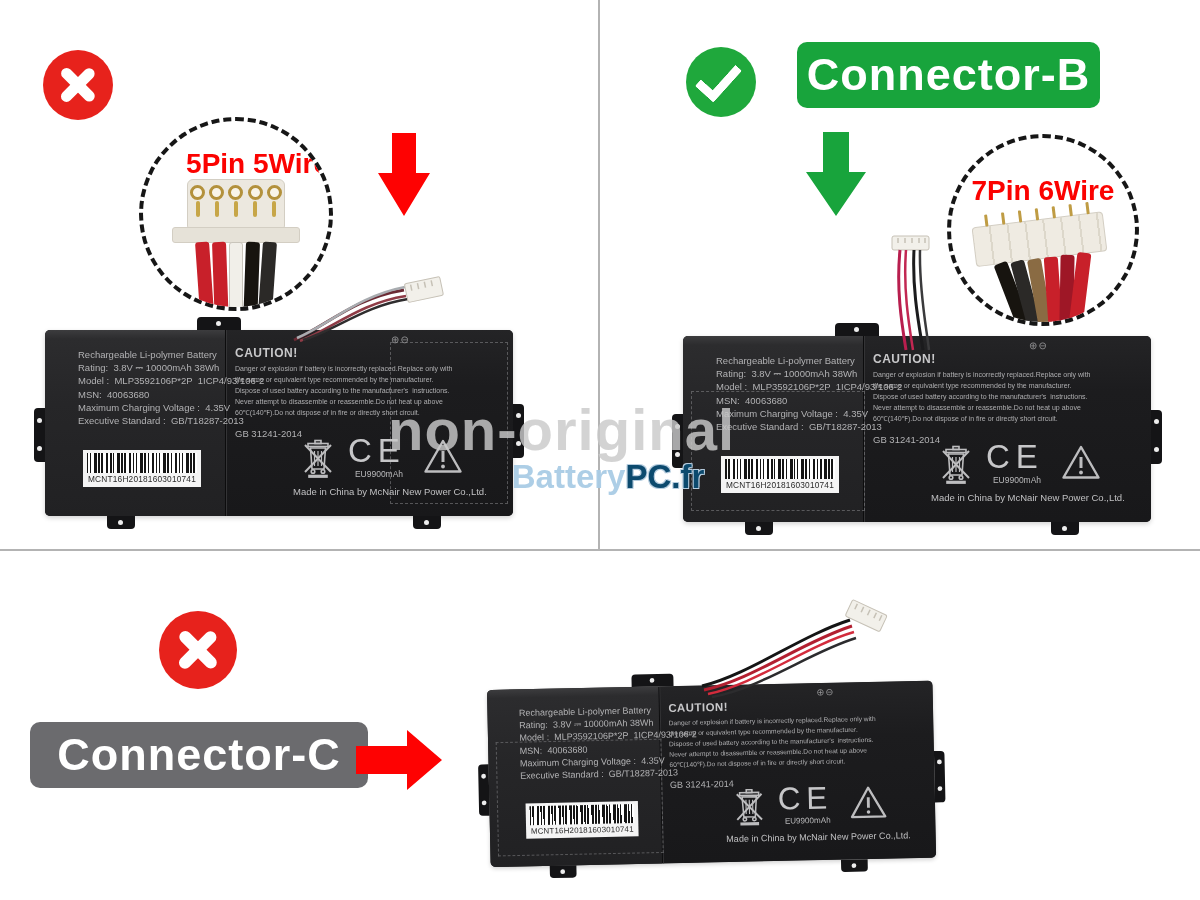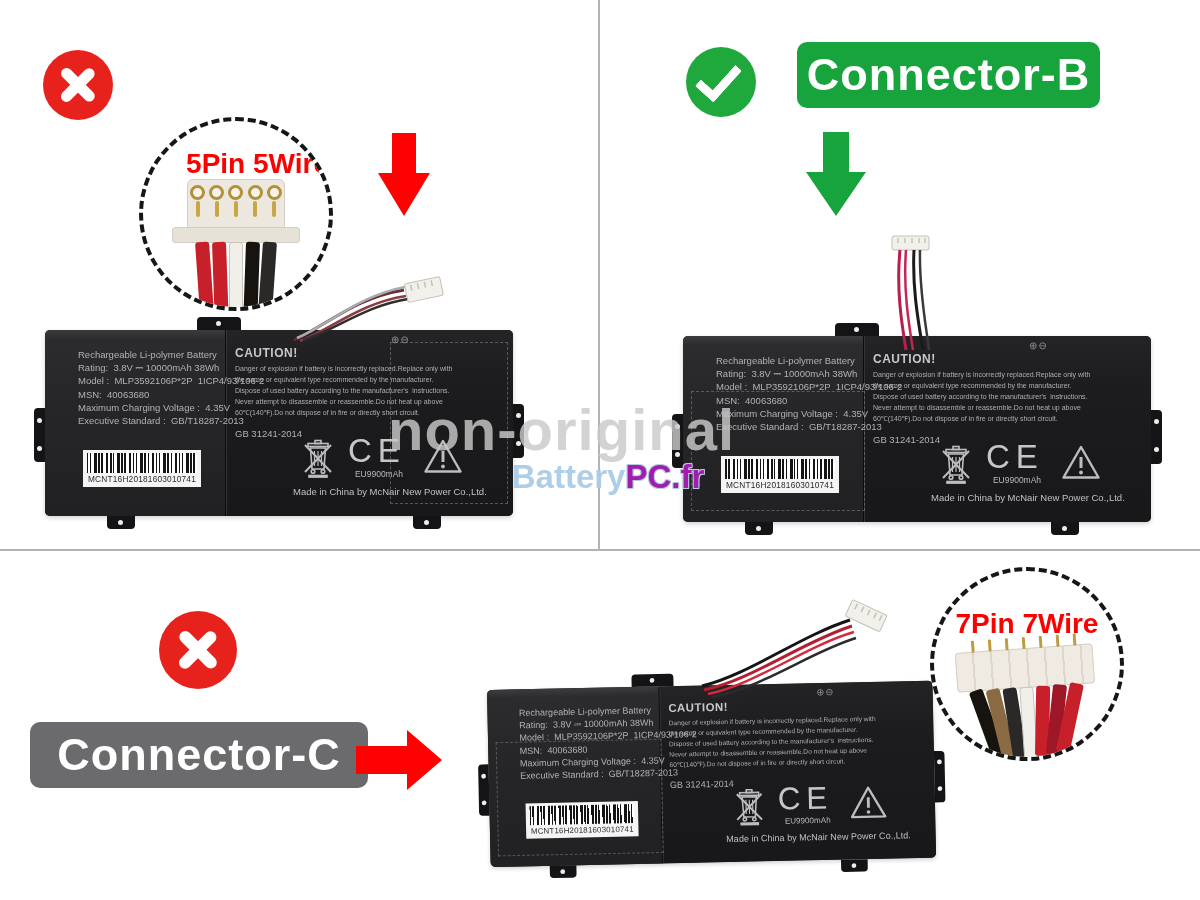--- a/index.html
+++ b/index.html
@@ -130,21 +130,21 @@
   .dash-zone{position:absolute;border:1px dashed #87878a;opacity:0.55;z-index:1;}
   .mount-a .dash-zone{left:345px;top:12px;width:116px;height:160px;}
   .mount-b .dash-zone,.mount-c .dash-zone{left:8px;top:55px;width:172px;height:118px;}
 
   
   .wm-main{position:absolute;left:388px;top:396px;width:420px;text-align:left;z-index:8;
       font-size:58px;font-weight:bold;letter-spacing:1px;color:rgba(201,201,201,0.82);pointer-events:none;}
   .wm-brand{position:absolute;left:498px;top:458px;width:220px;text-align:center;z-index:8;
       font-size:33px;font-weight:bold;pointer-events:none;}
   .wm-blue{color:rgba(169,203,229,0.95);}
-  .wm-white{color:#a21caf;text-shadow:0 0 1px #9db8cd,1px 1px 0 #b9cfe0,-1px -1px 0 #b9cfe0,
+  .wm-white{color:#0c4a6e;text-shadow:0 0 1px #9db8cd,1px 1px 0 #b9cfe0,-1px -1px 0 #b9cfe0,
       1px -1px 0 #b9cfe0,-1px 1px 0 #b9cfe0;}
 </style>
 </head>
 <body>
 
 <div class="canvas">
 
   <div class="div-v"></div>
   <div class="div-h"></div>
 
@@ -190,52 +190,51 @@
 
   <div class="badge badge-check pos-chk">
       <span class="chk"></span>
     </div>
   <div class="hdr hdr-green pos-lb">
     <span>Connector-B</span>
   </div>
   <svg class="arrow" style="left:806px;top:132px;" width="60" height="84" viewBox="0 0 60 84">
     <polygon points="17,0 43,0 43,40 60,40 30,84 0,40 17,40" fill="#18a43c"></polygon>
   </svg>
-
-  <div class="badge badge-x pos-xc"></div>
-  <div class="hdr hdr-gray pos-lc">
-    <span>Connector-C</span>
-  </div>
-  <svg class="arrow" style="left:356px;top:730px;" width="86" height="60" viewBox="0 0 86 60">
-    <polygon points="0,16 51,16 51,0 86,30 51,60 51,44 0,44" fill="#fe0202"></polygon>
-  </svg>
-  <div class="callout pos-cc">
-    <div class="co-title">7Pin 7Wire</div>
-    <div class="plug plugC">
+  <div class="callout pos-cb">
+    <div class="co-title">7Pin 6Wire</div>
+    <div class="plug plugB">
       <div class="pins7">
           <i></i>
           <i></i>
           <i></i>
           <i></i>
           <i></i>
           <i></i>
           <i></i>
         </div>
       <div class="plug-body7"></div>
-      <div class="wires fan7">
+      <div class="wires fan">
         <i class="w-black"></i>
+          <i class="w-gray"></i>
           <i class="w-tan"></i>
-          <i class="w-gray"></i>
-          <i class="w-white"></i>
         <i class="w-red"></i>
           <i class="w-crim"></i>
           <i class="w-red"></i>
       </div>
     </div>
   </div>
+
+  <div class="badge badge-x pos-xc"></div>
+  <div class="hdr hdr-gray pos-lc">
+    <span>Connector-C</span>
+  </div>
+  <svg class="arrow" style="left:356px;top:730px;" width="86" height="60" viewBox="0 0 86 60">
+    <polygon points="0,16 51,16 51,0 86,30 51,60 51,44 0,44" fill="#fe0202"></polygon>
+  </svg>
 
   <svg class="wire-svg" style="left:278px;top:266px;" width="170" height="76" viewBox="0 0 170 76">
     <path d="M16,74 C48,60 76,32 126,24" stroke="#6b2a34" stroke-width="3" fill="none"></path>
     <path d="M22,75 C54,63 82,37 128,30" stroke="#8f3b46" stroke-width="2.5" fill="none"></path>
     <path d="M19,72 C52,58 80,30 127,21" stroke="#a8acb0" stroke-width="2.5" fill="none"></path>
     <path d="M25,74 C58,64 86,40 130,33" stroke="#2f2d2e" stroke-width="2.5" fill="none"></path>
     <g transform="rotate(-12 146 24)">
       <rect x="128" y="14" width="36" height="19" rx="2" fill="#f2f0ea" stroke="#c6c1b6"></rect>
       <path d="M134,16 v6 M141,16 v6 M148,16 v6 M155,16 v6" stroke="#c6c1b6" stroke-width="1.5"></path>
     </g>

